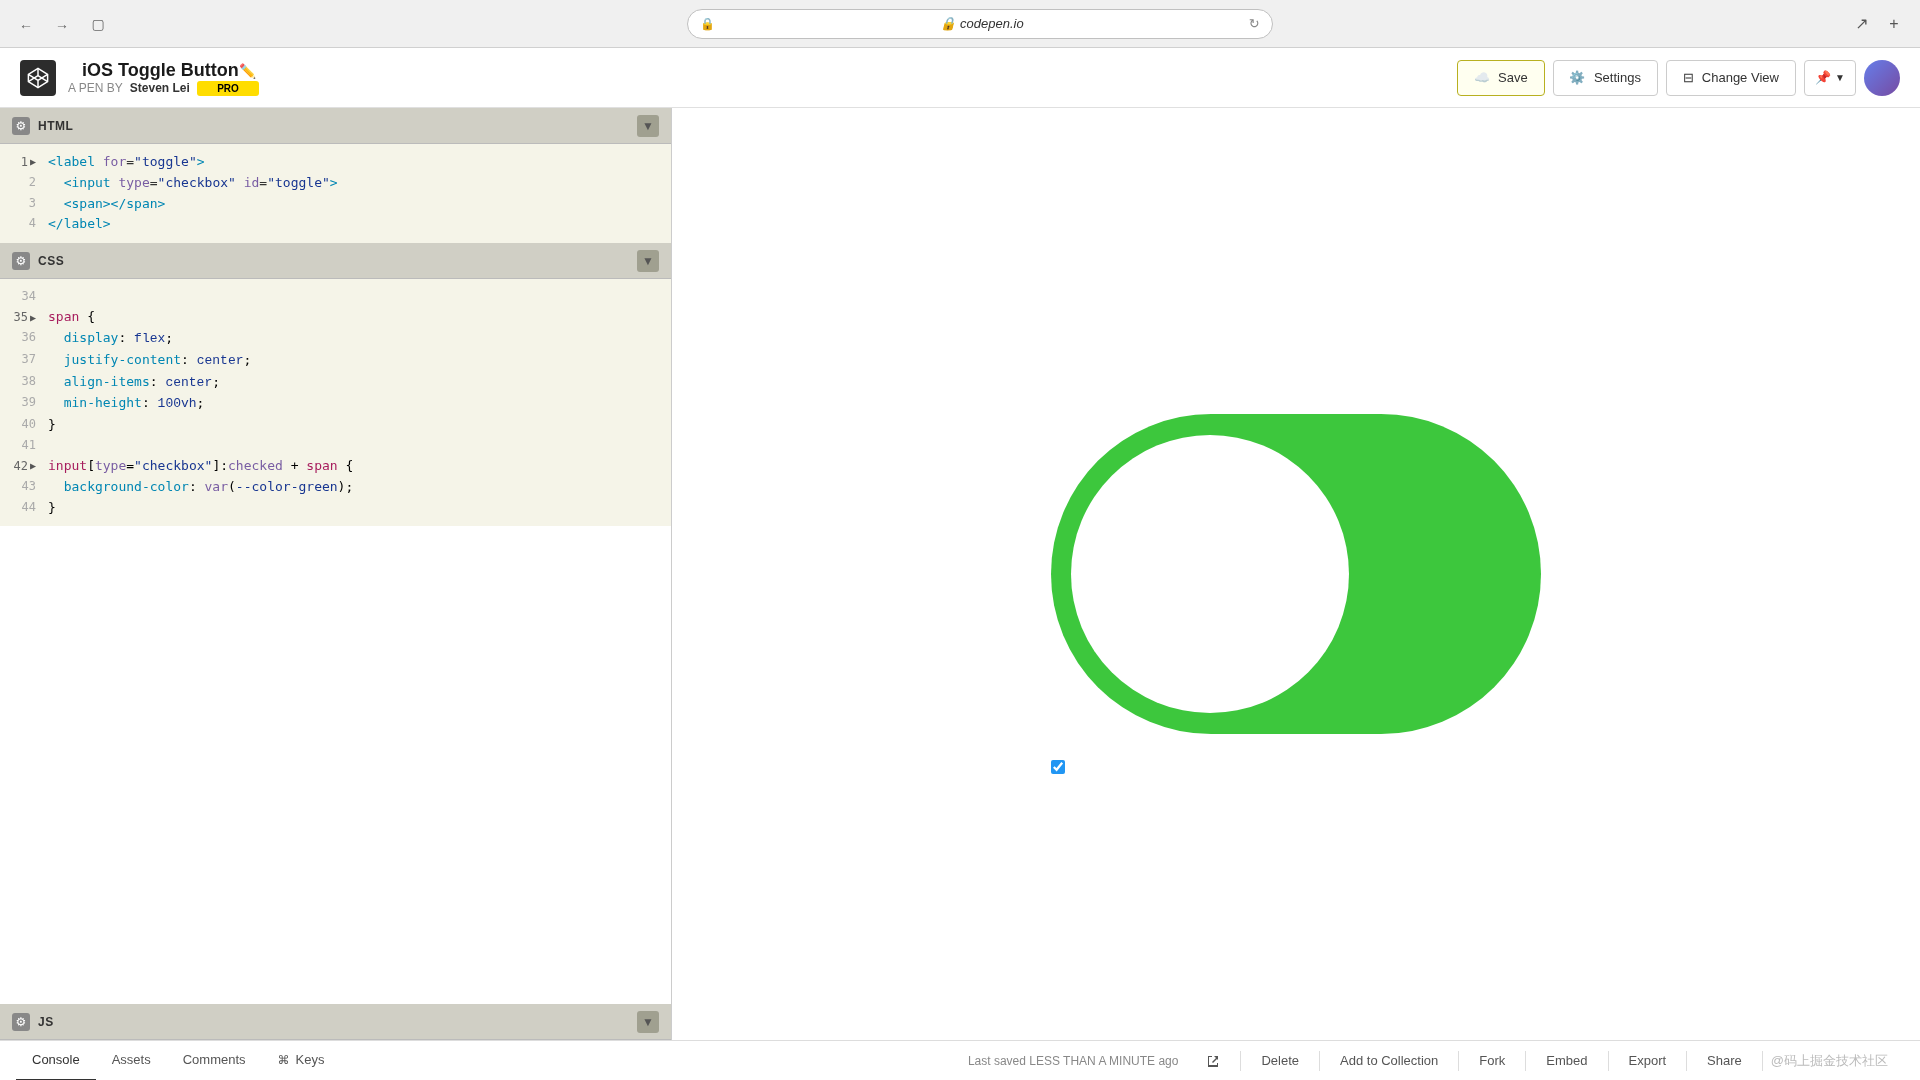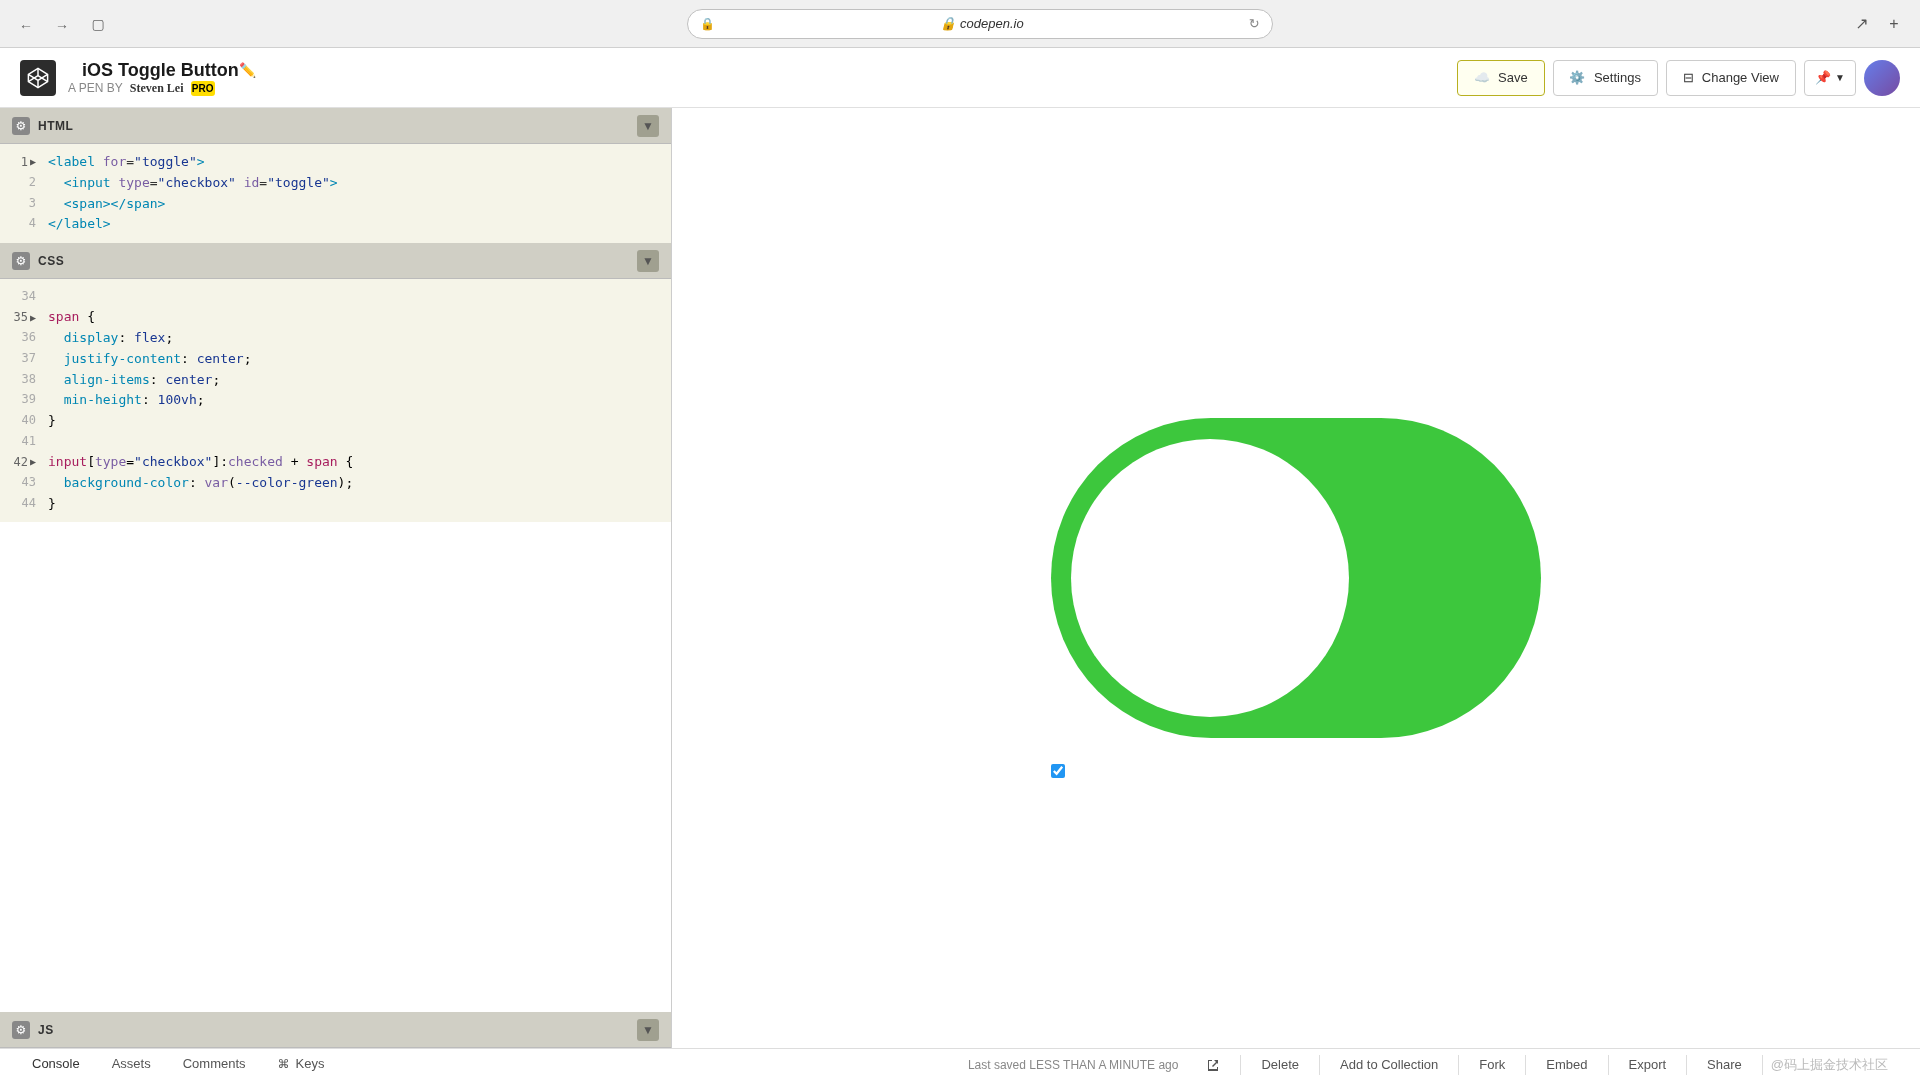--- a/index.html
+++ b/index.html
@@ -91,27 +91,27 @@
       font-size: 18px;
       font-weight: 600;
       color: #1a1a1a;
       display: flex; align-items: center; gap: 1px; margin-left: 14px;
     }
     .cp-pen-title-pencil { color: #888; font-size: 14px; }
     .cp-pen-author {
       font-size: 12px;
       color: #888;
     }
-    .cp-pen-author strong { color: #555; font-family: Liberation Serif, serif; }
+    .cp-pen-author strong { color: #555; }
     .cp-pro-badge {
       background: #ffdd00;
       color: #000;
       font-size: 10px;
       font-weight: 700;
-      padding: 2px 1px;
+      padding: 2px 20px;
       border-radius: 3px;
       margin-left: 4px;
     }
     .cp-header-actions { display: flex; gap: 8px; align-items: center; }
     .cp-btn {
       height: 36px;
       padding: 0 16px;
       border: 1px solid #ccc;
       border-radius: 4px;
       background: #fff;
@@ -231,21 +231,21 @@
       font-size: 12px;
       display: flex; align-items: center; justify-content: flex-end; gap: 2px;
     }
     .code-content { flex: 1; white-space: pre; }
 
     
     .t-tag { color: #0086b3; }
     .t-attr { color: #795da3; }
     .t-str { color: #183691; }
     .t-prop { color: #0086b3; }
-    .t-val { color: #183691; }
+    .t-val { color: #183691; font-family: Liberation Mono, monospace; }
     .t-kw { color: #a71d5d; }
     .t-func { color: #795da3; }
     .t-default { color: #333; }
 
     .html-section { flex-shrink: 0; }
     .css-section { flex: 1; overflow: hidden; }
     .js-section { flex-shrink: 0; }
 
     
     .preview-panel {
@@ -294,21 +294,21 @@
       position: absolute;
       bottom: 50px;
       left: 60px;
       width: 14px;
       height: 14px;
       accent-color: #2196f3;
     }
 
     
     .bottom-bar {
-      height: 32px;
+      height: 40px;
       background: #fff;
       border-top: 1px solid #ddd;
       display: flex;
       align-items: center;
       padding: 12px 16px;
       flex-shrink: 0;
     }
     .bottom-tabs { display: flex; gap: 0; }
     .bottom-tab {
       height: 40px;

